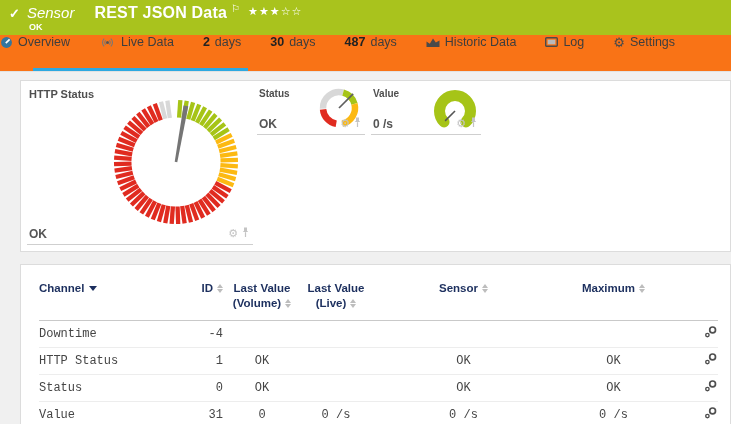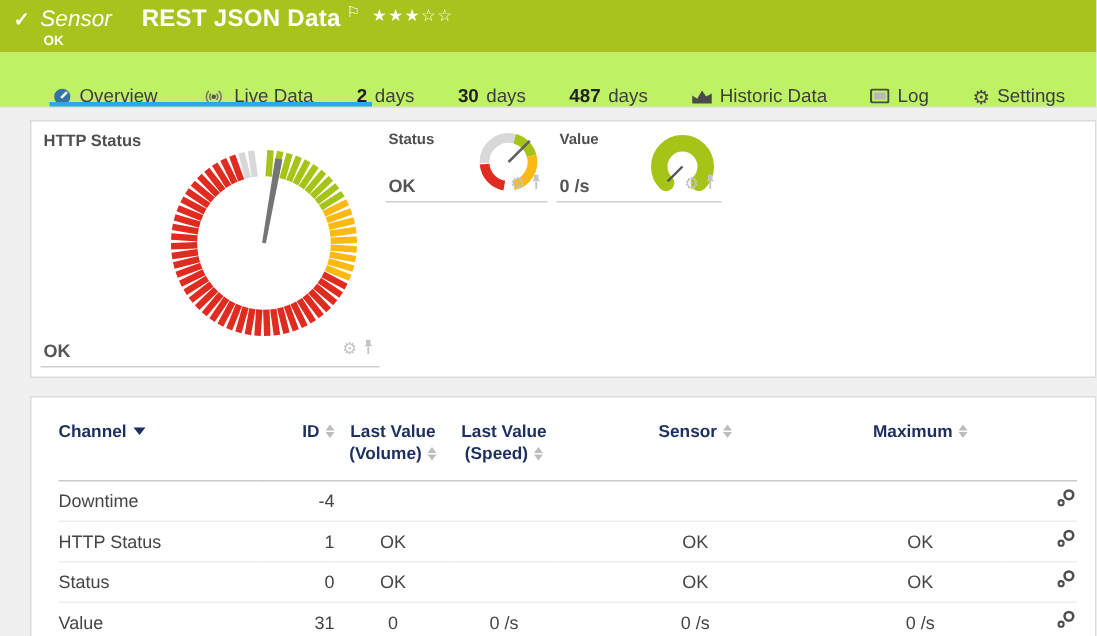--- a/index.html
+++ b/index.html
@@ -11,23 +11,23 @@
   
   .sensor-header{position:absolute;top:0;left:0;right:0;height:35px;color:#fff;}
   .sh-line1{position:absolute;left:9px;top:4px;display:flex;align-items:baseline;white-space:nowrap;}
   .sh-check{font-size:13px;font-weight:bold;margin-right:7px;}
   .sh-kind{font-style:italic;font-size:15px;margin-right:20px;}
   .sh-title{font-weight:bold;font-size:16px;letter-spacing:.2px;}
   .sh-flag{font-size:10px;position:relative;top:-6px;margin-left:4px;}
   .sh-stars{font-size:11px;letter-spacing:1px;position:relative;top:-3px;margin-left:8px;}
   .sh-status{position:absolute;left:29px;top:22px;font-size:9px;font-weight:bold;}
   
-  .tab-bar{position:absolute;top:35px;left:0;right:0;height:37px;background:#bef264;
-    border-bottom:1px solid #e2e2e2;display:flex;align-items:flex-end;gap:29px;
-    padding-left:35px;box-sizing:border-box;}
+  .tab-bar{position:absolute;top:35px;left:0;right:0;height:37px;background:#f97316;
+    border-bottom:1px solid #e2e2e2;display:flex;align-items:flex-start;gap:29px;
+    box-sizing:border-box;}
   .tab{display:flex;align-items:center;gap:5px;font-size:12.5px;color:#3e3e3e;cursor:pointer;white-space:nowrap;}
   .tab strong{font-weight:bold;color:#222;}
   .tab .ticon{display:inline-flex;align-items:center;}
   .active-underline{position:absolute;left:33px;bottom:0;width:215px;height:3px;background:#2da8e0;}
   
   .panel{position:absolute;left:20px;right:0;background:#fff;border:1px solid #dcdcdc;box-sizing:border-box;}
   #panel-gauges{top:80px;height:172px;}
   #panel-table{top:264px;height:172px;padding:10px 14px 0 18px;}
   
   .gcell{position:absolute;border-bottom:1px solid #cfcfcf;box-sizing:border-box;}
@@ -38,21 +38,21 @@
   #cell-status .gcell-label,#cell-value .gcell-label{font-size:10px;}
   .gcell-value{position:absolute;left:2px;bottom:3px;font-size:12px;font-weight:bold;color:#555;}
   .gcell-icons{position:absolute;right:3px;bottom:2px;display:flex;align-items:center;gap:3px;z-index:3;}
   .gear-glyph{font-size:11px;color:#c4c4c4;line-height:1;}
   #gauge-http{position:absolute;left:84px;top:12px;}
   #gauge-status{position:absolute;left:59px;top:0px;}
   #gauge-value{position:absolute;left:58px;top:0px;}
   
   table{width:100%;border-collapse:collapse;table-layout:fixed;}
   th{color:#1c2f5e;font-size:11.5px;font-weight:bold;padding:6px 0 9px;vertical-align:top;line-height:1.3;border-bottom:1px solid #c9c9c9;}
-  td{font-size:12px;color:#454545;height:26px;border-bottom:1px solid #ededed;padding:0;}
+  td{font-size:12px;color:#454545;height:26px;border-bottom:1px solid #ededed;padding:0;font-family:Liberation Mono, monospace;}
   .al{text-align:left;} .ar{text-align:right;} .ac{text-align:center;}
   th.al{padding-left:0;}
   .caret-down{display:inline-block;width:0;height:0;border-left:4px solid transparent;border-right:4px solid transparent;border-top:5px solid #1c2f5e;margin-left:5px;vertical-align:middle;}
   .sort-pair{display:inline-flex;flex-direction:column;gap:1px;margin-left:4px;vertical-align:middle;}
   .tri-up{width:0;height:0;border-left:3px solid transparent;border-right:3px solid transparent;border-bottom:4px solid #bdbdbd;}
   .tri-down{width:0;height:0;border-left:3px solid transparent;border-right:3px solid transparent;border-top:4px solid #bdbdbd;}
   .chset{display:inline-flex;cursor:pointer;}
 </style>
 </head>
 <body>
@@ -253,21 +253,21 @@
         <tr>
           <th class="al"><span>Channel</span><span class="caret-down"></span></th>
           <th class="ar"><span>ID</span><span class="sort-pair">
               <span class="tri-up"></span>
               <span class="tri-down"></span>
             </span></th>
           <th class="ac"><span>Last Value</span><br><span>(Volume)</span><span class="sort-pair">
               <span class="tri-up"></span>
               <span class="tri-down"></span>
             </span></th>
-          <th class="ac"><span>Last Value</span><br><span>(Speed)</span><span class="sort-pair">
+          <th class="ac"><span>Last Value</span><br><span>(Live)</span><span class="sort-pair">
               <span class="tri-up"></span>
               <span class="tri-down"></span>
             </span></th>
           <th class="ac"><span>Sensor</span><span class="sort-pair">
               <span class="tri-up"></span>
               <span class="tri-down"></span>
             </span></th>
           <th class="ac"><span>Maximum</span><span class="sort-pair">
               <span class="tri-up"></span>
               <span class="tri-down"></span>

